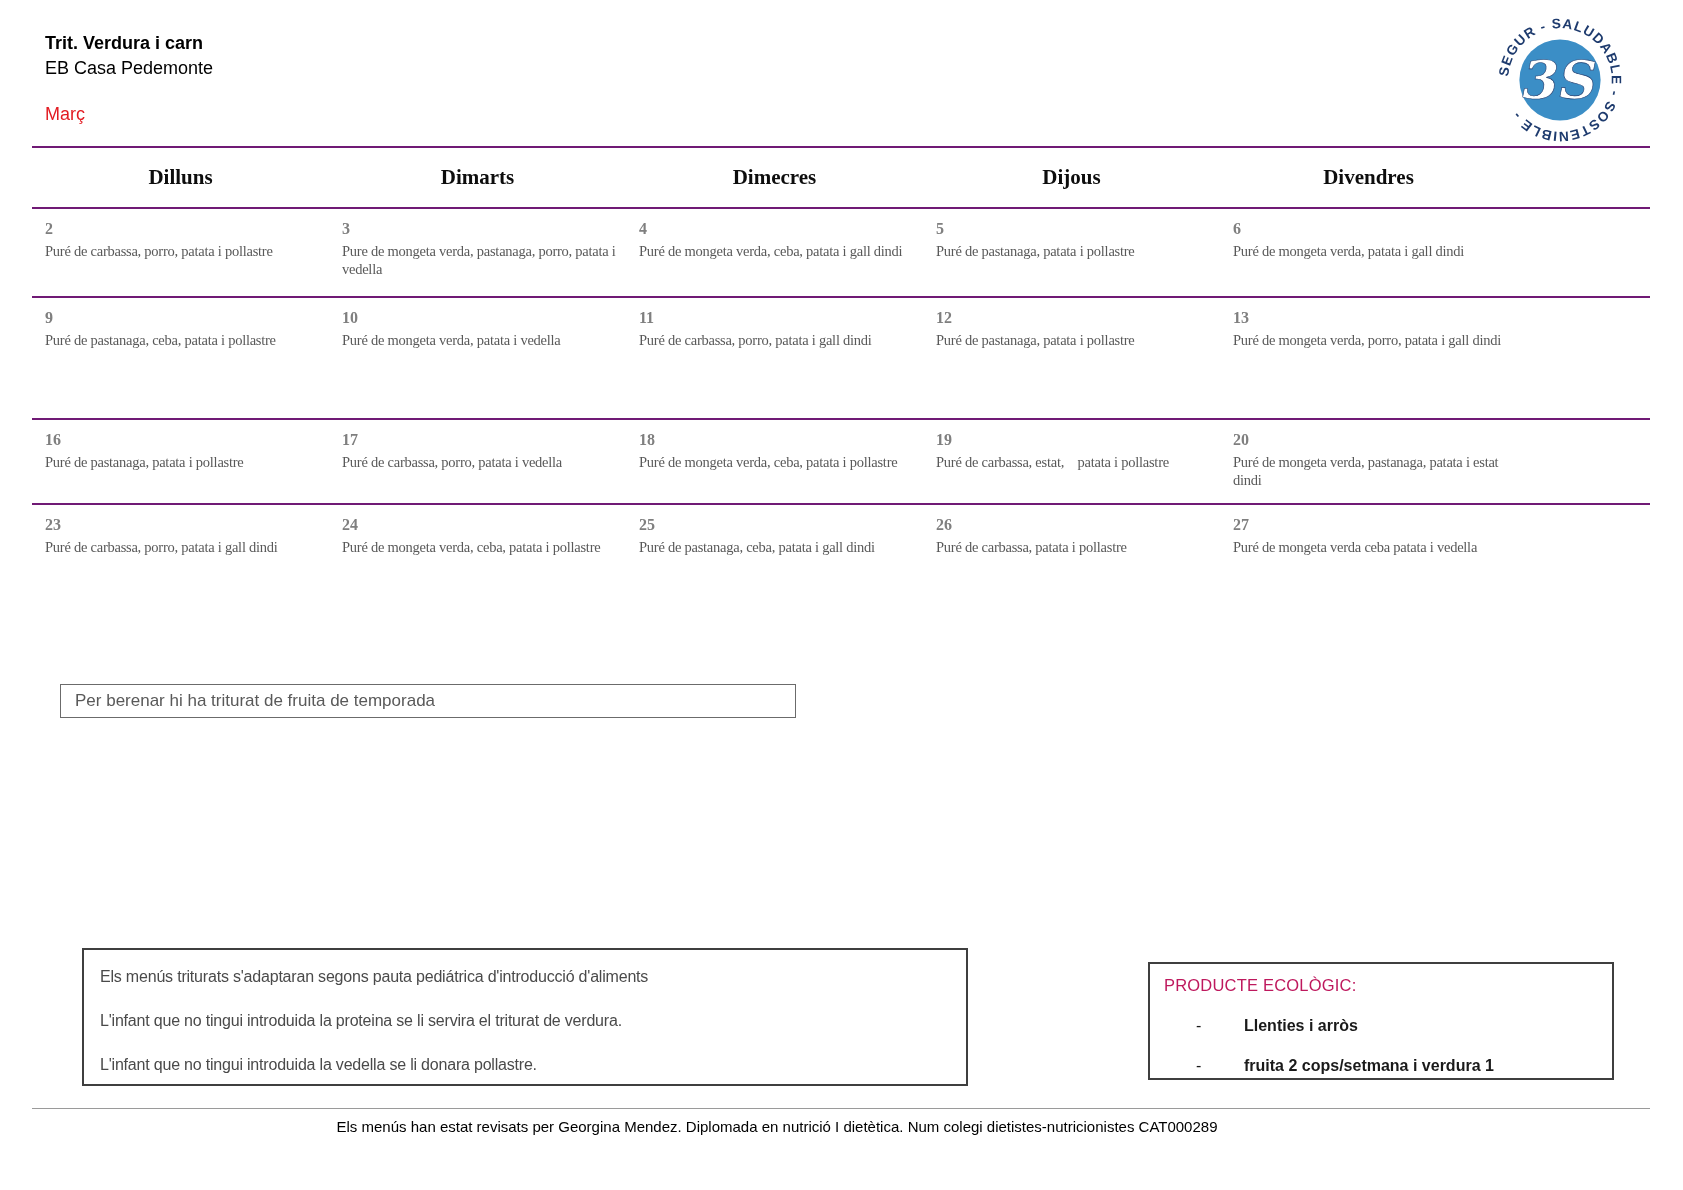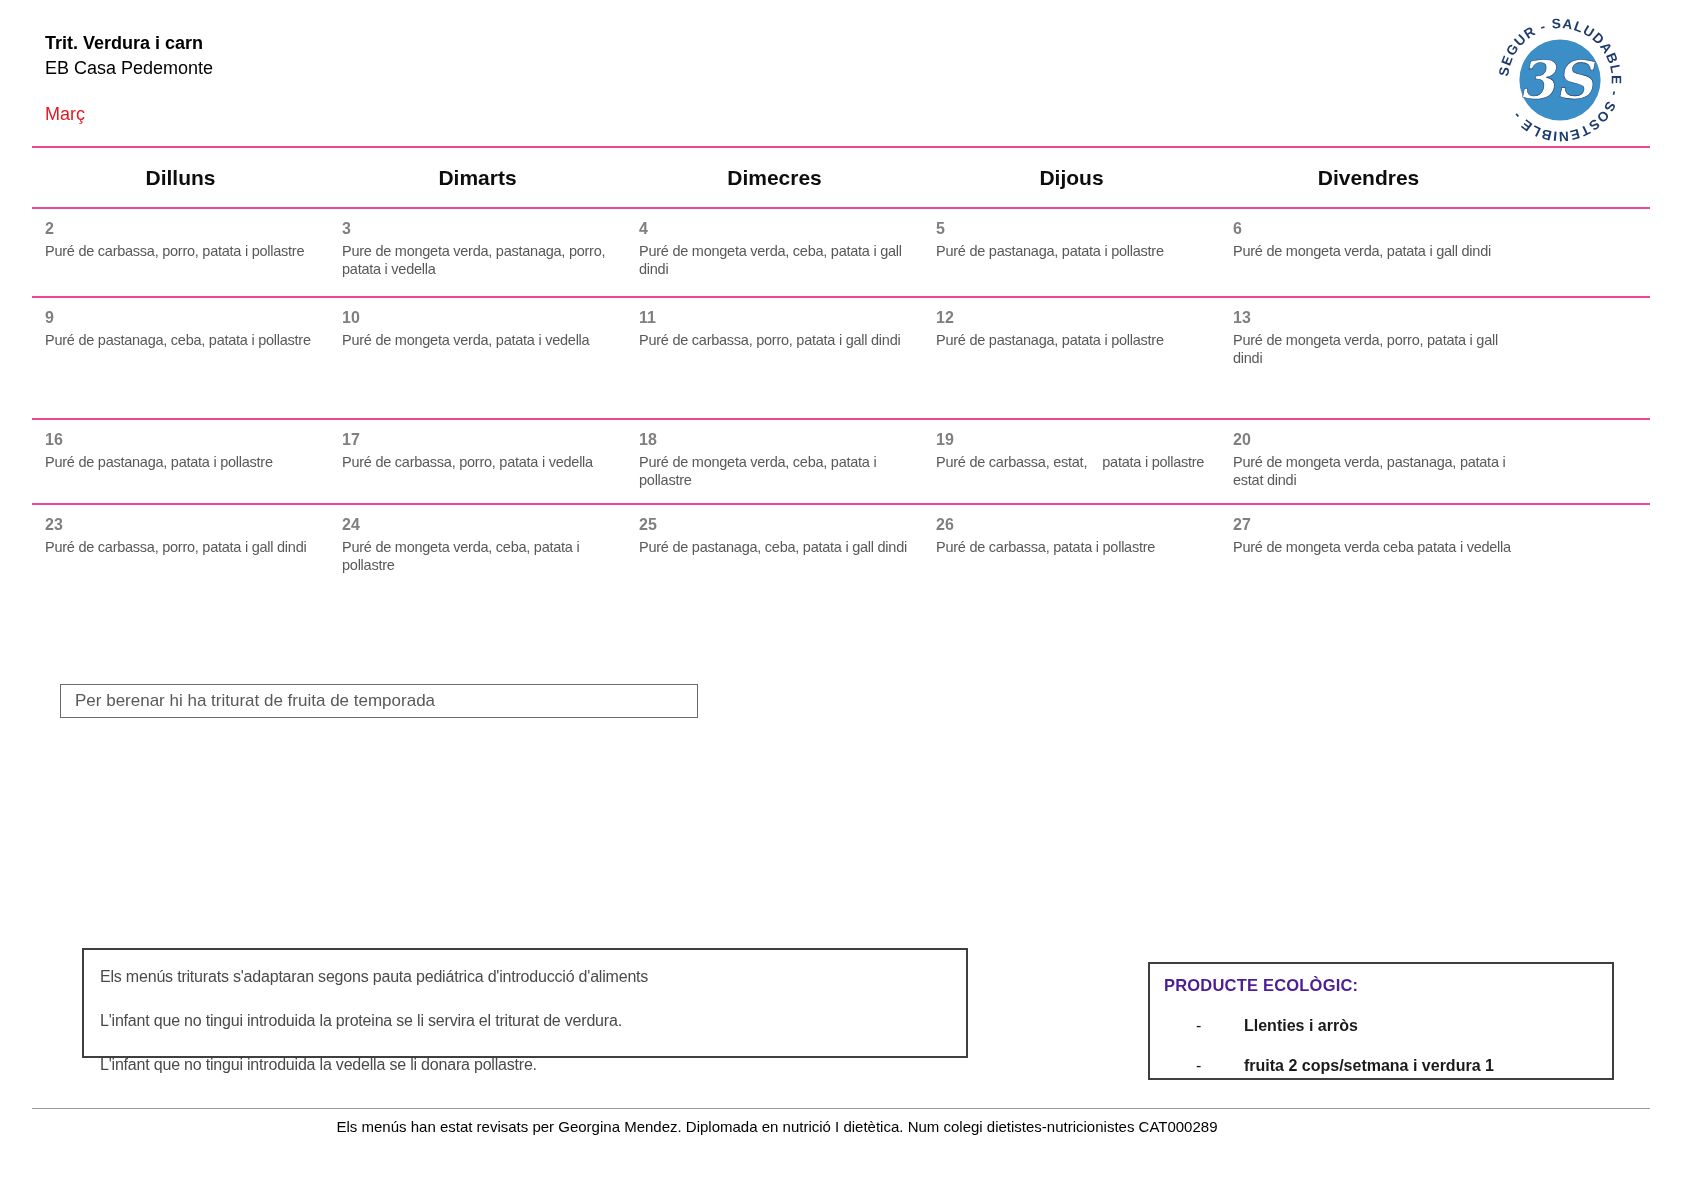--- a/index.html
+++ b/index.html
@@ -7,45 +7,45 @@
   .page { position:relative; width:1683px; height:1190px; background:#ffffff; overflow:hidden; }
 
   
   .doc-title   { position:absolute; left:45px; top:33px;  font-size:18px; font-weight:bold; color:#000000;text-align:center; }
   .doc-subtitle{ position:absolute; left:45px; top:58px;  font-size:18px; color:#000000; }
   .month       { position:absolute; left:45px; top:104px; font-size:18px; color:#e21b22; }
   .logo { position:absolute; left:1494px; top:14px; width:132px; height:132px; }
 
   
   .calendar { position:absolute; left:32px; top:146px; width:1618px; }
-  .cal-row  { display:grid; grid-template-columns:repeat(5, 297px); border-top:2px solid #ec4899; }
+  .cal-row  { display:grid; grid-template-columns:repeat(5, 297px); border-top:2px solid #701a75;font-family:Liberation Serif, serif; }
   .cal-row.head { height:61px; align-items:center; }
   .cal-row.r1 { min-height:89px; }
   .cal-row.r2 { min-height:78px; }
   .cal-row.r3 { min-height:85px;margin-top:44px; }
   .cal-row.r4 { min-height:92px; }
   .day-name { font-size:21px; font-weight:bold; text-align:center; color:#0d0d0d; }
   .cell { padding:11px 2px 6px 13px; }
   .date { font-size:16px; font-weight:bold; color:#7f7f7f; margin-bottom:4px; }
   .menu { font-size:14.5px; letter-spacing:-0.25px; color:#595959; line-height:1.25; white-space:pre-wrap; }
 
   
-  .snack-box { position:absolute; left:60px; top:684px; width:638px; height:34px;
+  .snack-box { position:absolute; left:60px; top:684px; width:736px; height:34px;
                border:1px solid #6b6b6b; display:flex; align-items:center; padding-left:14px; }
   .snack-text { font-size:17px; color:#595959; }
 
   
-  .notes-box { position:absolute; left:82px; top:948px; width:886px; height:110px;
+  .notes-box { position:absolute; left:82px; top:948px; width:886px; height:138px;
                border:2px solid #3f3f3f; padding:18px 10px 0 16px; }
   .note-line { font-size:16px; color:#4a4a4a; margin-bottom:26px; letter-spacing:-0.2px; }
 
   
   .eco-box { position:absolute; left:1148px; top:962px; width:466px; height:118px;
              border:2px solid #3f3f3f; padding:12px 8px 0 14px; overflow:hidden; }
-  .eco-title { font-size:16.5px; font-weight:bold; color:#4c1d95; letter-spacing:0.2px; }
+  .eco-title { font-size:16.5px; font-weight:normal; color:#be185d; letter-spacing:0.2px; }
   .eco-item { display:flex; font-size:16px; font-weight:bold; color:#1a1a1a; margin-top:22px; }
   .eco-dash { margin-left:32px; width:48px; font-weight:normal; color:#1a1a1a; }
 
   
   .footer-rule { position:absolute; left:32px; top:1108px; width:1618px; border-top:1px solid #9a9a9a; }
   .footer-text { position:absolute; left:32px; top:1118px; width:1490px; text-align:center;
                  font-size:15px; color:#000000; }
 </style>
 </head>
 <body>

